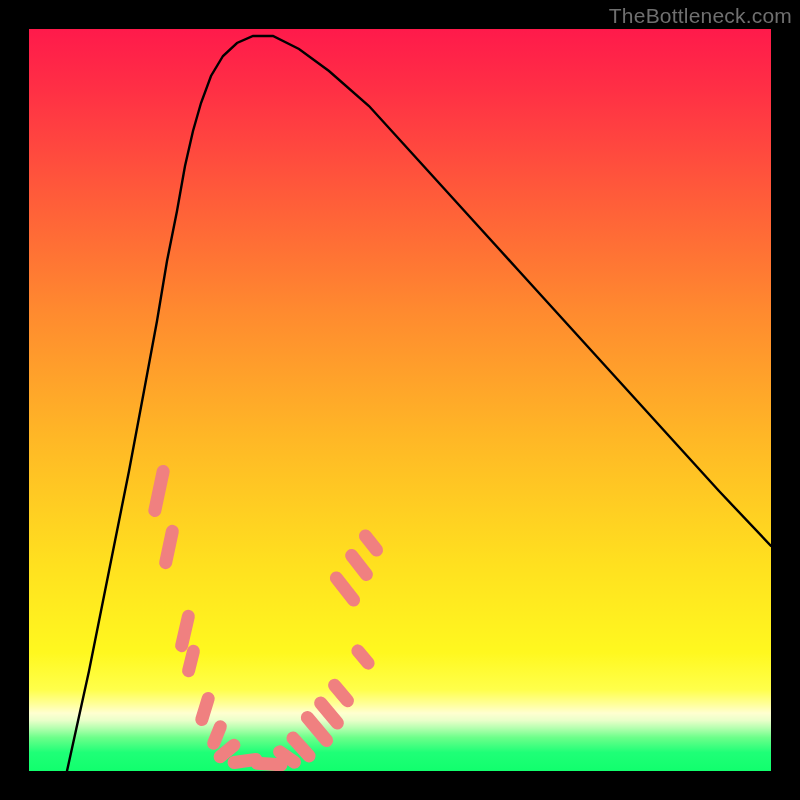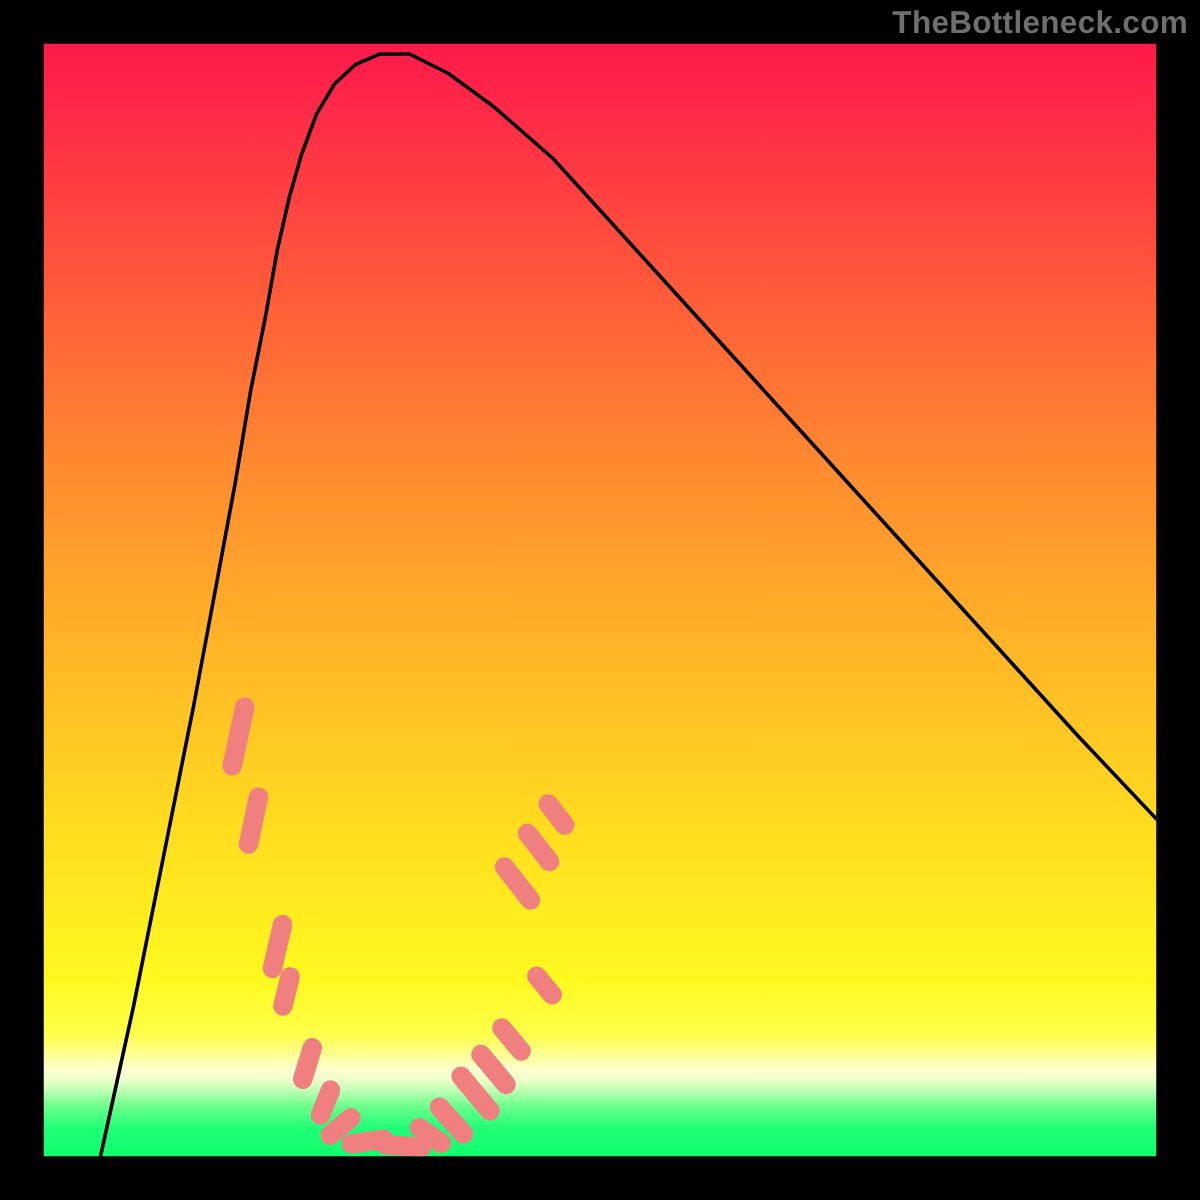--- a/index.html
+++ b/index.html
@@ -52,21 +52,21 @@
     position: absolute;
     inset: 0;
   }
   .watermark {
     position: absolute;
     top: 4px;
     right: 8px;
     color: #6f6f6f;
     font-size: 21px;
     letter-spacing: 0.2px;
-    font-weight: 700;
+    font-weight: 400;
   }
 </style>
 </head>
 <body>
 
 <div class="frame">
 
   <div class="watermark">TheBottleneck.com</div>
 
   <div class="plot-area">

